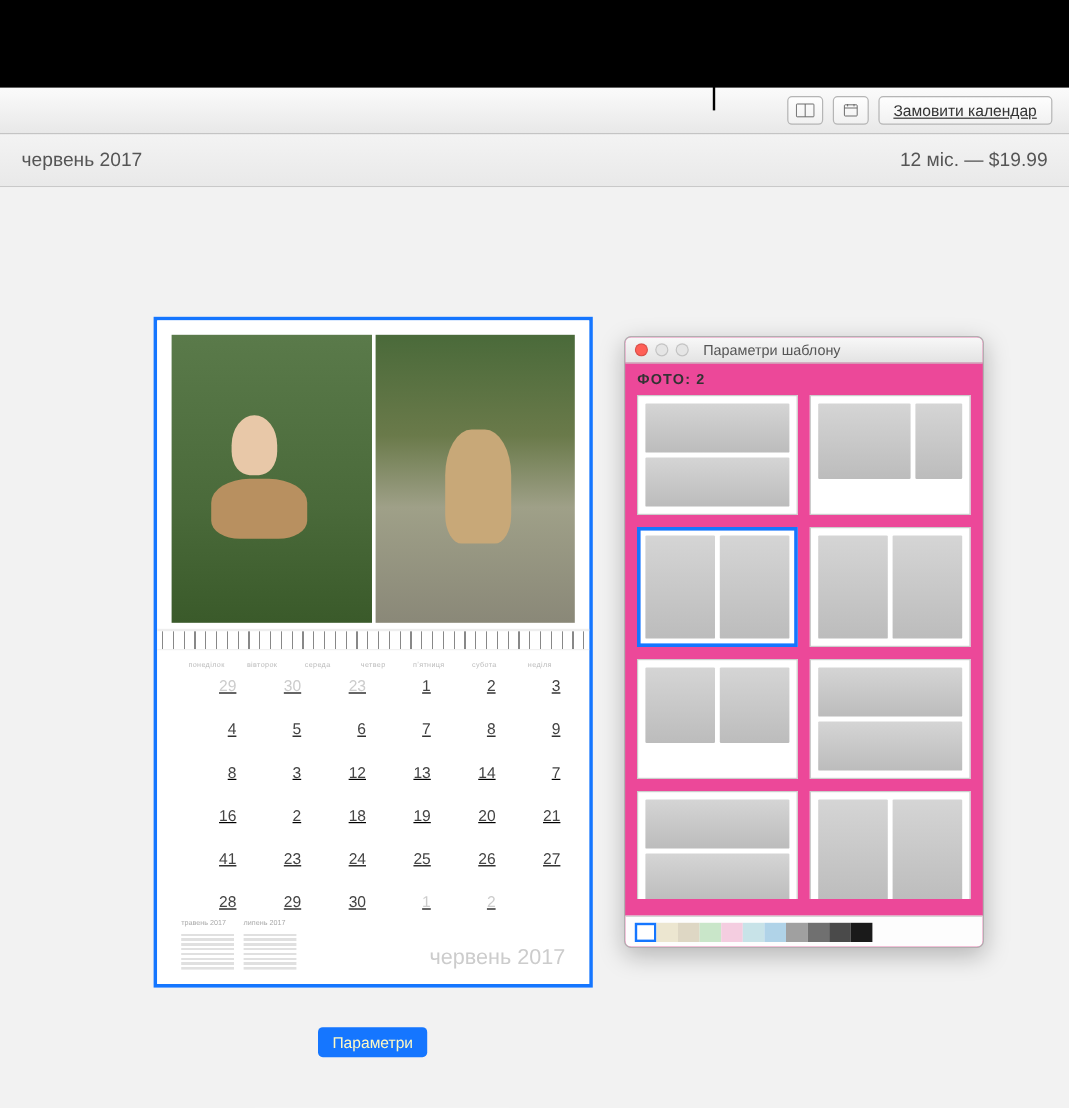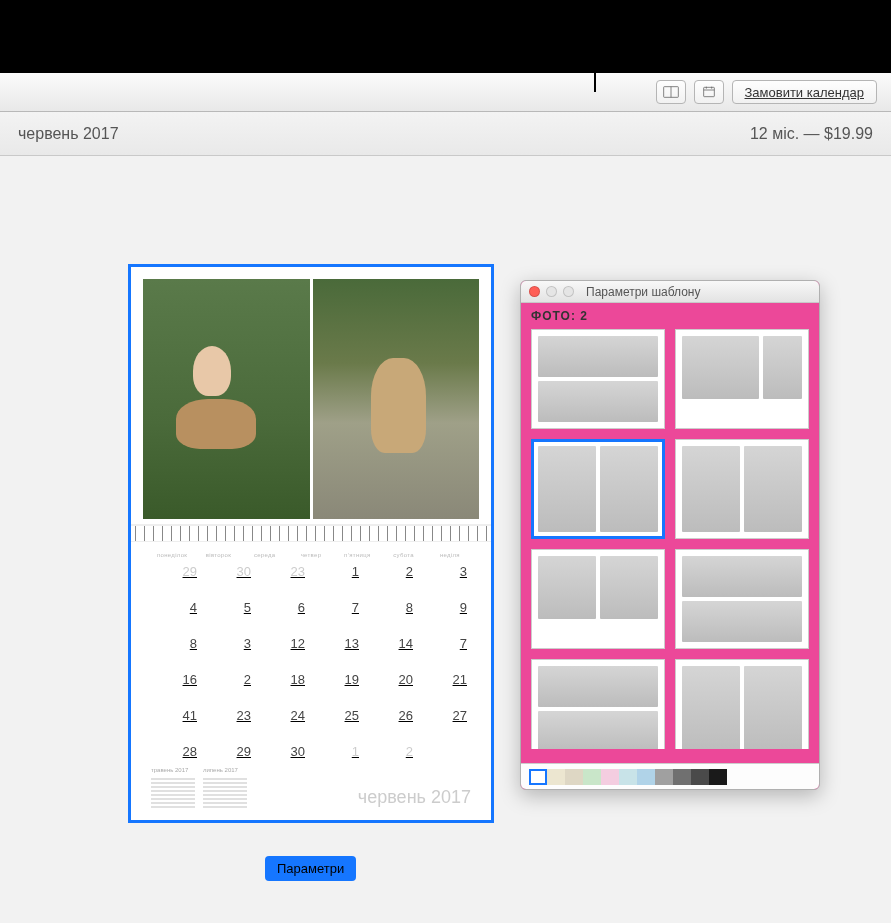--- a/index.html
+++ b/index.html
@@ -160,21 +160,21 @@
   content: attr(data-label);
   position: absolute; top:-9px; left:0;
   font-size:6px; color:#aaa;
 }
 .month-label { font-size: 18px; color:#ccc; }
 
 .params-btn {
   position: absolute;
   left: 265px; top: 700px;
   background: #1576ff;
-  color: #000000;
+  color: #fef9c3;
   border: none;
   border-radius: 4px;
   padding: 5px 12px;
   font-size: 13px;
 }
 
 .popover {
   position: absolute;
   left: 520px; top: 124px;
   width: 300px; height: 510px;

